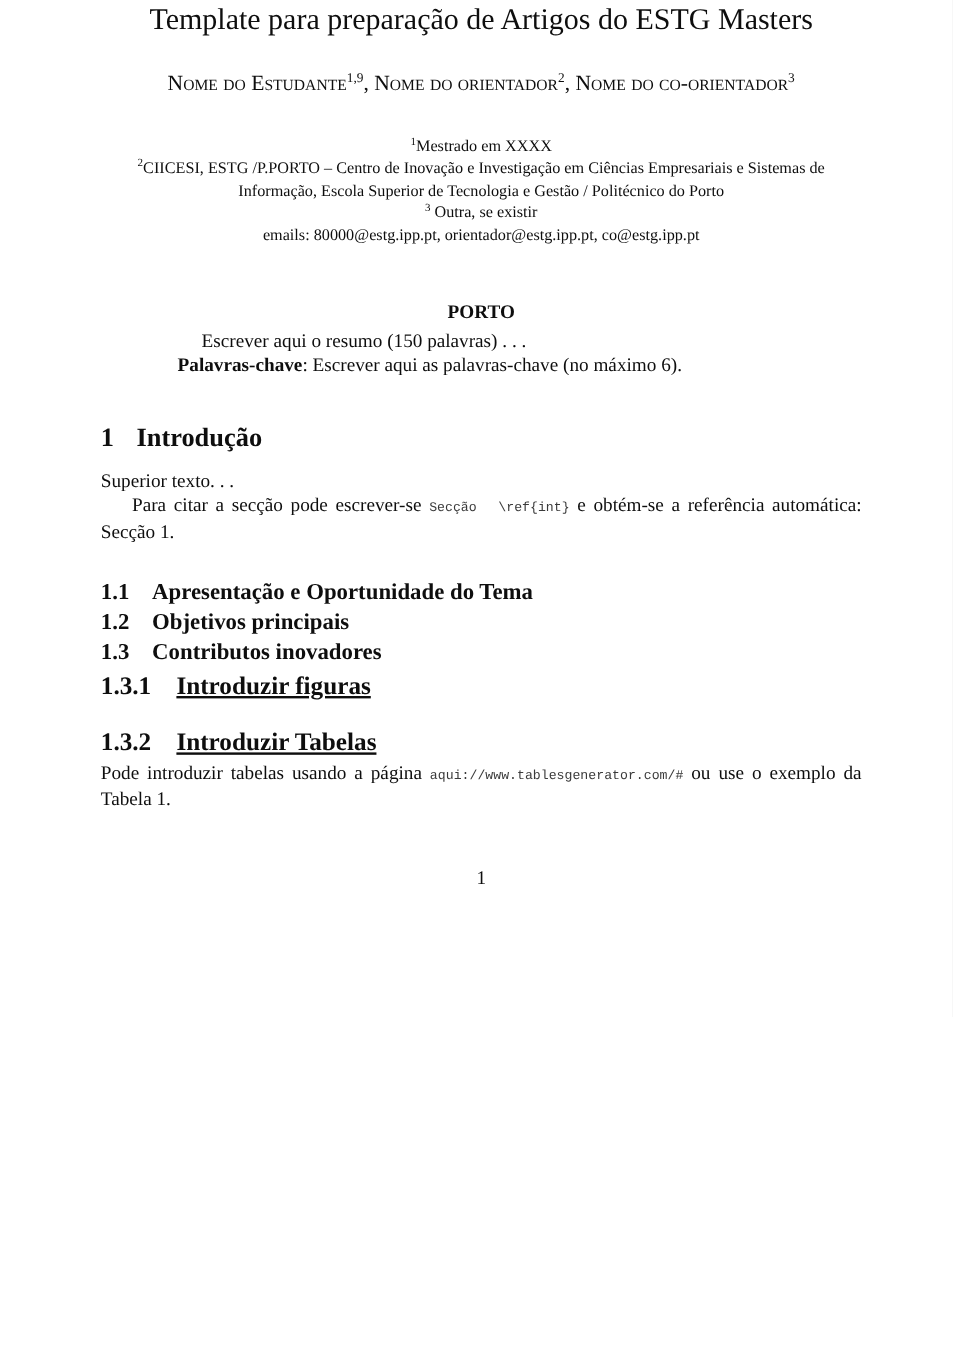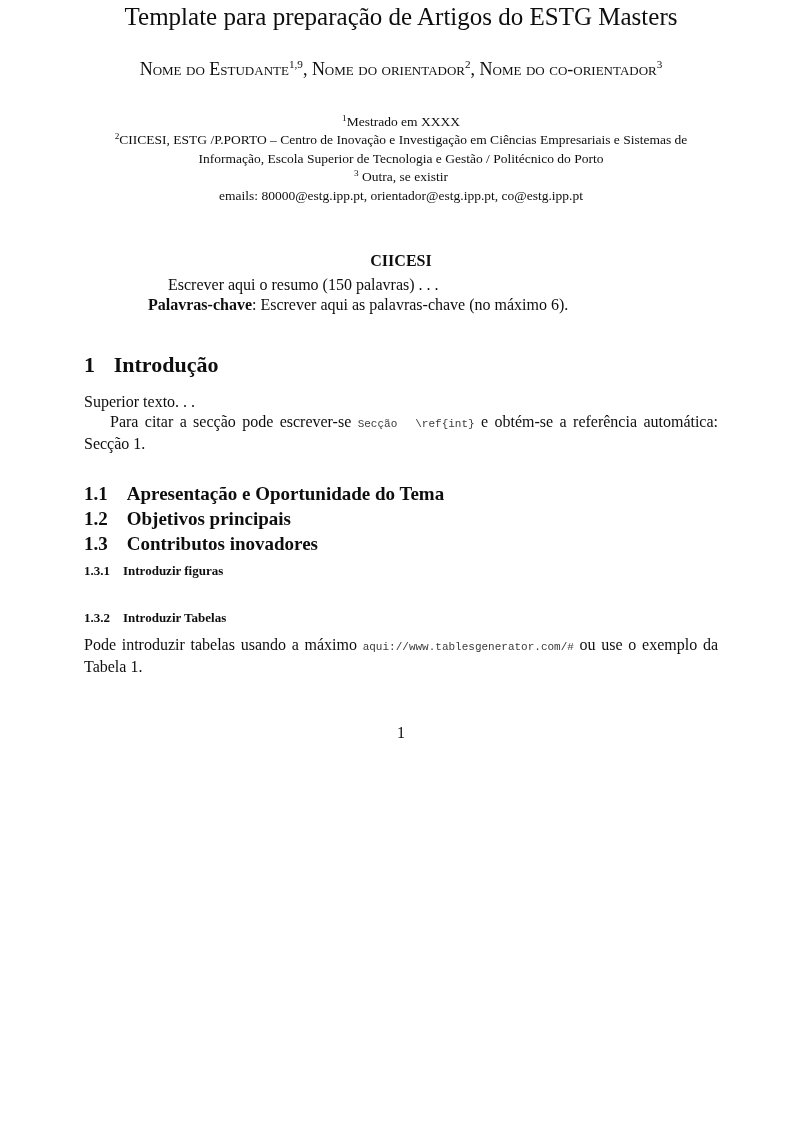--- a/index.html
+++ b/index.html
@@ -75,23 +75,24 @@
   .sec-h2 {
     font-size: 19px;
     line-height: 25px;
     font-weight: bold;
   }
   .sec-h2.first { margin-top: 27px; }
   .sec-h2 .sec-num { display: inline-block; margin-right: 1em; }
 
   .sec-h3 {
     margin-top: 4px;
-    font-size: 13px;
+    font-size: 21px;
     line-height: 22px;
     font-weight: bold;
+    text-decoration: underline;
   }
   .sec-h3.tables { margin-top: 25px; }
   .sec-h3 .sec-num { display: inline-block; margin-right: 1em; }
 
   .para {
     font-size: 16px;
     line-height: 20px;
     text-align: justify;
   }
   .para.after-h1 { margin-top: 13px; }
@@ -124,21 +125,21 @@
       <span><span>Nome do Estudante</span><sup>1,9</sup><span>, </span></span><span><span>Nome do orientador</span><sup>2</sup><span>, </span></span><span><span>Nome do co-orientador</span><sup>3</sup></span>
     </div>
 
     <div class="affiliations">
       <div><sup>1</sup><span>Mestrado em XXXX</span></div>
       <div><sup>2</sup><span>CIICESI, ESTG /P.PORTO – Centro de Inovação e Investigação em Ciências Empresariais e Sistemas de Informação, Escola Superior de Tecnologia e Gestão / Politécnico do Porto</span></div>
       <div><sup>3</sup><span> Outra, se existir</span></div>
       <div>emails: 80000@estg.ipp.pt, orientador@estg.ipp.pt, co@estg.ipp.pt</div>
     </div>
 
-    <div class="abstract-heading">CIICESI</div>
+    <div class="abstract-heading">PORTO</div>
 
     <div class="abstract">
       <div class="abstract-p1">Escrever aqui o resumo (150 palavras) . . .</div>
       <div class="abstract-p2"><b>Palavras-chave</b><span>: Escrever aqui as palavras-chave (no máximo 6).</span></div>
     </div>
 
     <div class="sec-h1">
       <span class="sec-num">1</span><span>Introdução</span>
     </div>
 
@@ -160,18 +161,18 @@
 
     <div class="sec-h3">
       <span class="sec-num">1.3.1</span><span>Introduzir figuras</span>
     </div>
 
 
     <div class="sec-h3 tables">
       <span class="sec-num">1.3.2</span><span>Introduzir Tabelas</span>
     </div>
 
-    <div class="para after-h3"><span>Pode introduzir tabelas usando a máximo </span><span class="mono">aqui://www.tablesgenerator.com/#</span><span> ou use o exemplo da Tabela 1.</span></div>
+    <div class="para after-h3"><span>Pode introduzir tabelas usando a página </span><span class="mono">aqui://www.tablesgenerator.com/#</span><span> ou use o exemplo da Tabela 1.</span></div>
 
     <div class="footer">1</div>
 
   </div>
 </div>
 
 </body></html>

